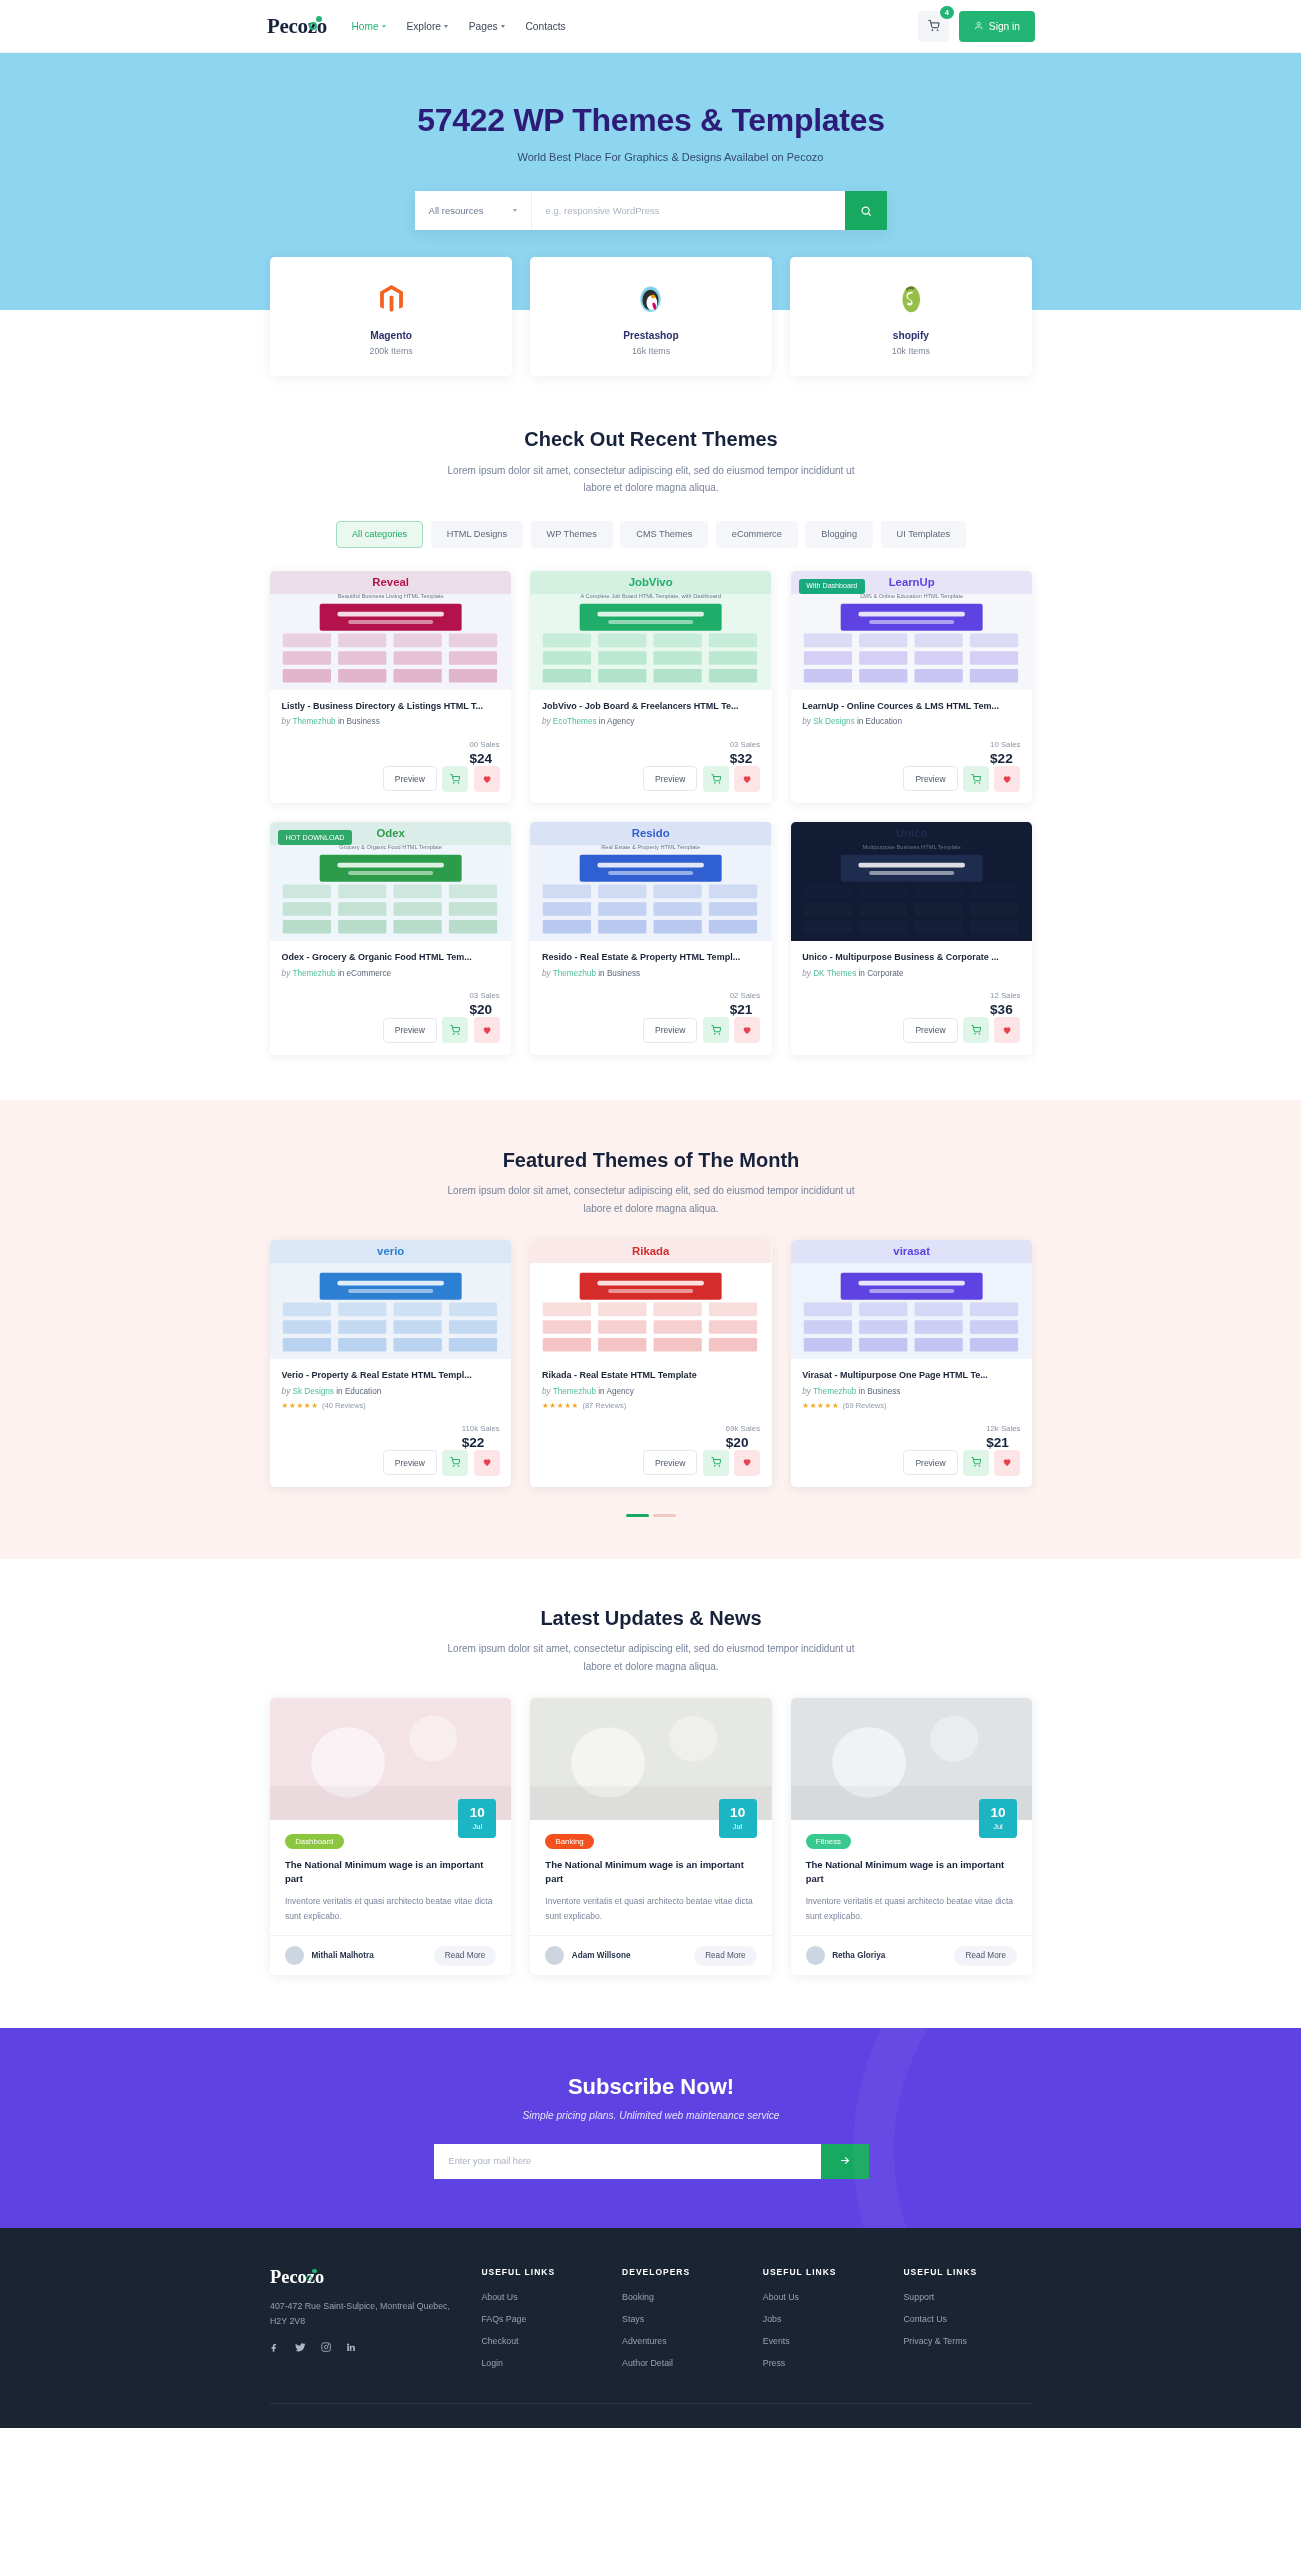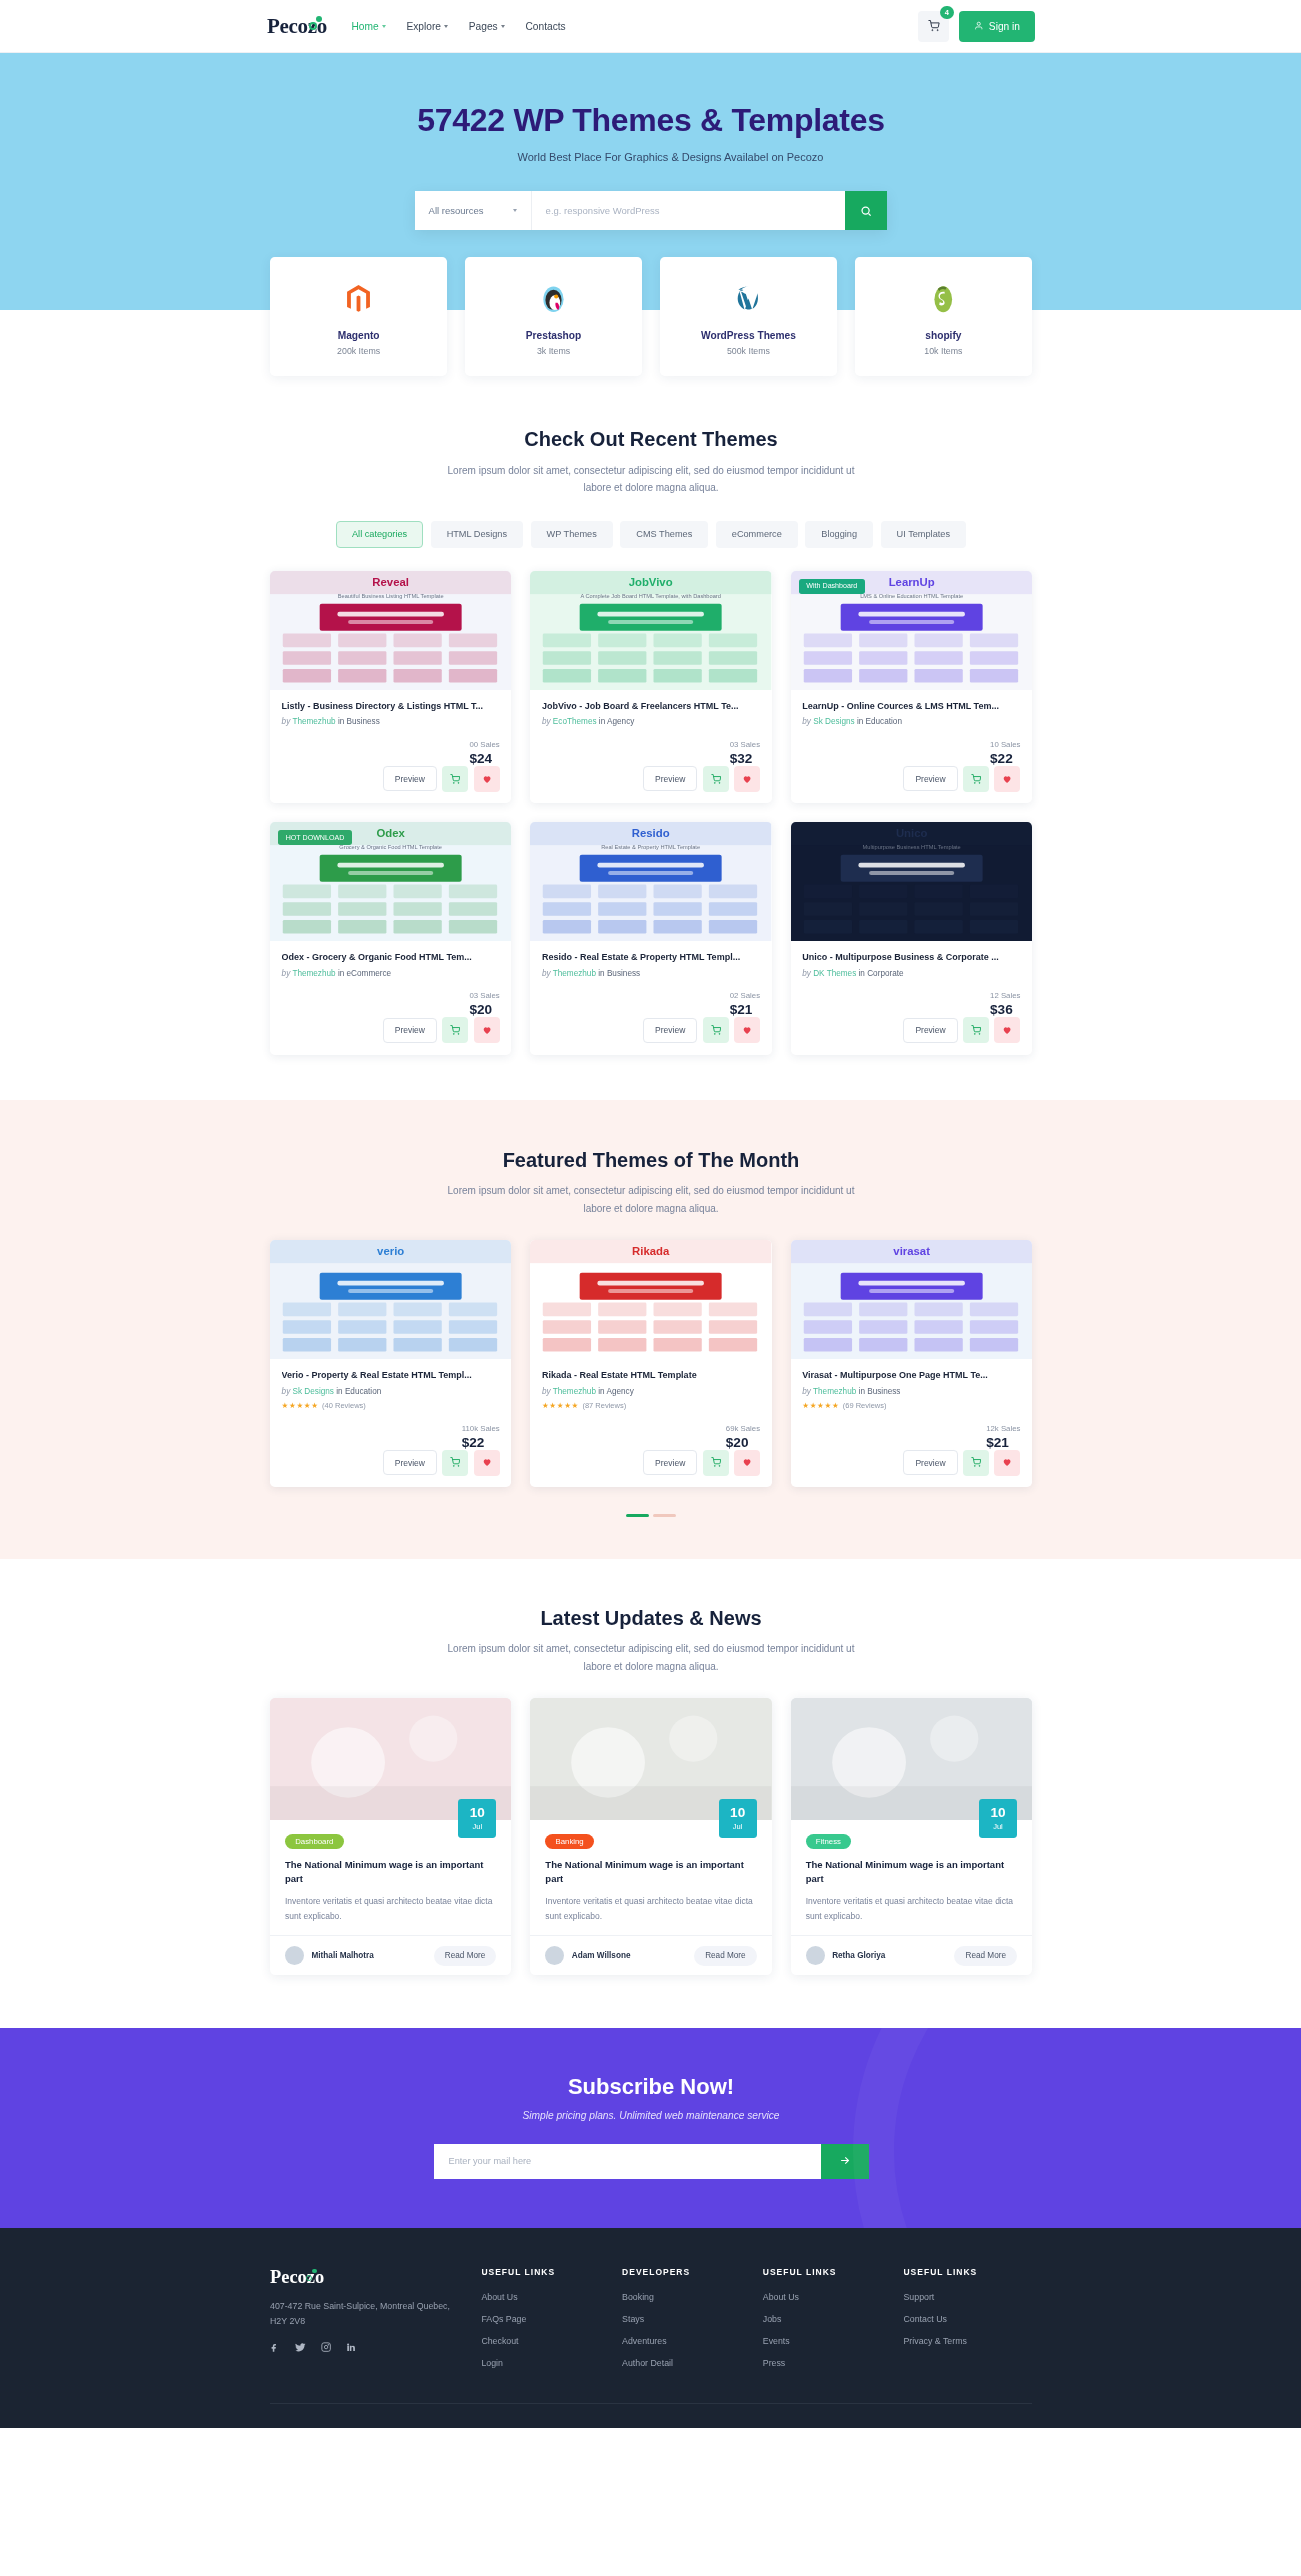--- a/index.html
+++ b/index.html
@@ -208,33 +208,21 @@
     <div class="ico">
           <svg width="27" height="28.6" viewBox="0 0 40 42">
             <ellipse cx="20" cy="21" rx="15" ry="19" fill="#7fd3ef"></ellipse>
             <ellipse cx="20" cy="22" rx="12" ry="15" fill="#2d2d2d"></ellipse>
             <ellipse cx="22" cy="26" rx="8" ry="11" fill="#fff"></ellipse>
             <circle cx="24" cy="17" r="3" fill="#f59b00"></circle>
             <path d="M26 26c3 3 3 8 1 11-3-2-5-7-4-11z" fill="#df0067"></path>
           </svg>
         </div>
     <h4>Prestashop</h4>
-    <span>3k Items</span>
-  </div>
-      <div class="cat">
-    <div class="ico">
-          <svg width="27" height="28.6" viewBox="0 0 40 42">
-            <path d="M20 2c-9 0-16 8-16 18 0 7 4 13 10 16L8 14a22 22 0 01-1-3c0-2 2-3 4-3h1v-1H5C8 4 14 2 20 2z" fill="#21759b"></path>
-            <path d="M33 12c0 2-1 5-2 8l-5 15c5-3 8-9 8-16 0-3-.4-5-1-7z" fill="#21759b"></path>
-            <path d="M20 20l-5 15c2 .6 3 1 5 1s4-.4 5-1l-5-15z" fill="#21759b"></path>
-            <path d="M9 10l8 24 3-9-4-12c-2 0-5-3-7-3z" fill="#21759b"></path>
-          </svg>
-        </div>
-    <h4>WordPress Themes</h4>
-    <span>500k Items</span>
+    <span>16k Items</span>
   </div>
       <div class="cat">
     <div class="ico">
           <svg width="24.5" height="28.6" viewBox="0 0 36 42">
             <ellipse cx="18" cy="21" rx="13" ry="19" fill="#95bf47"></ellipse>
             <path d="M10 6c3-4 9-5 13-2l-2 3c-3-2-7-1-9 2z" fill="#5a7f2e"></path>
             <path d="M20 13c-3-1-7 0-7 4 0 5 7 4 7 9 0 4-5 5-8 3l1-4c2 2 5 2 5 0 0-4-7-3-7-9 0-5 5-7 9-6z" fill="#fff"></path>
           </svg>
         </div>
     <h4>shopify</h4>

